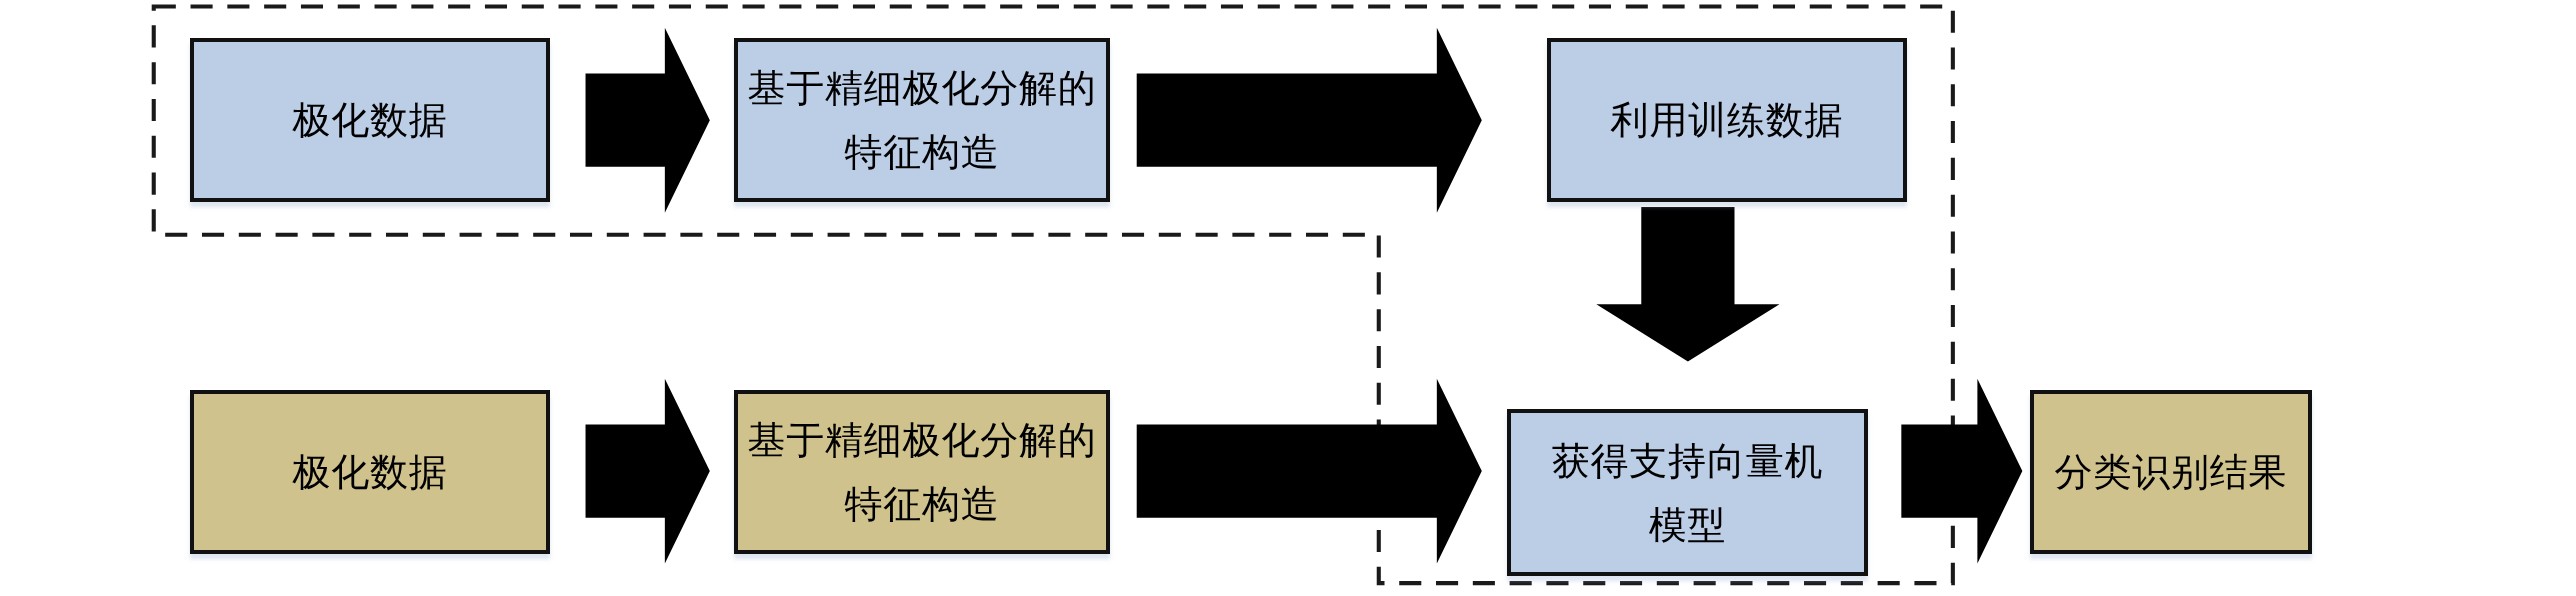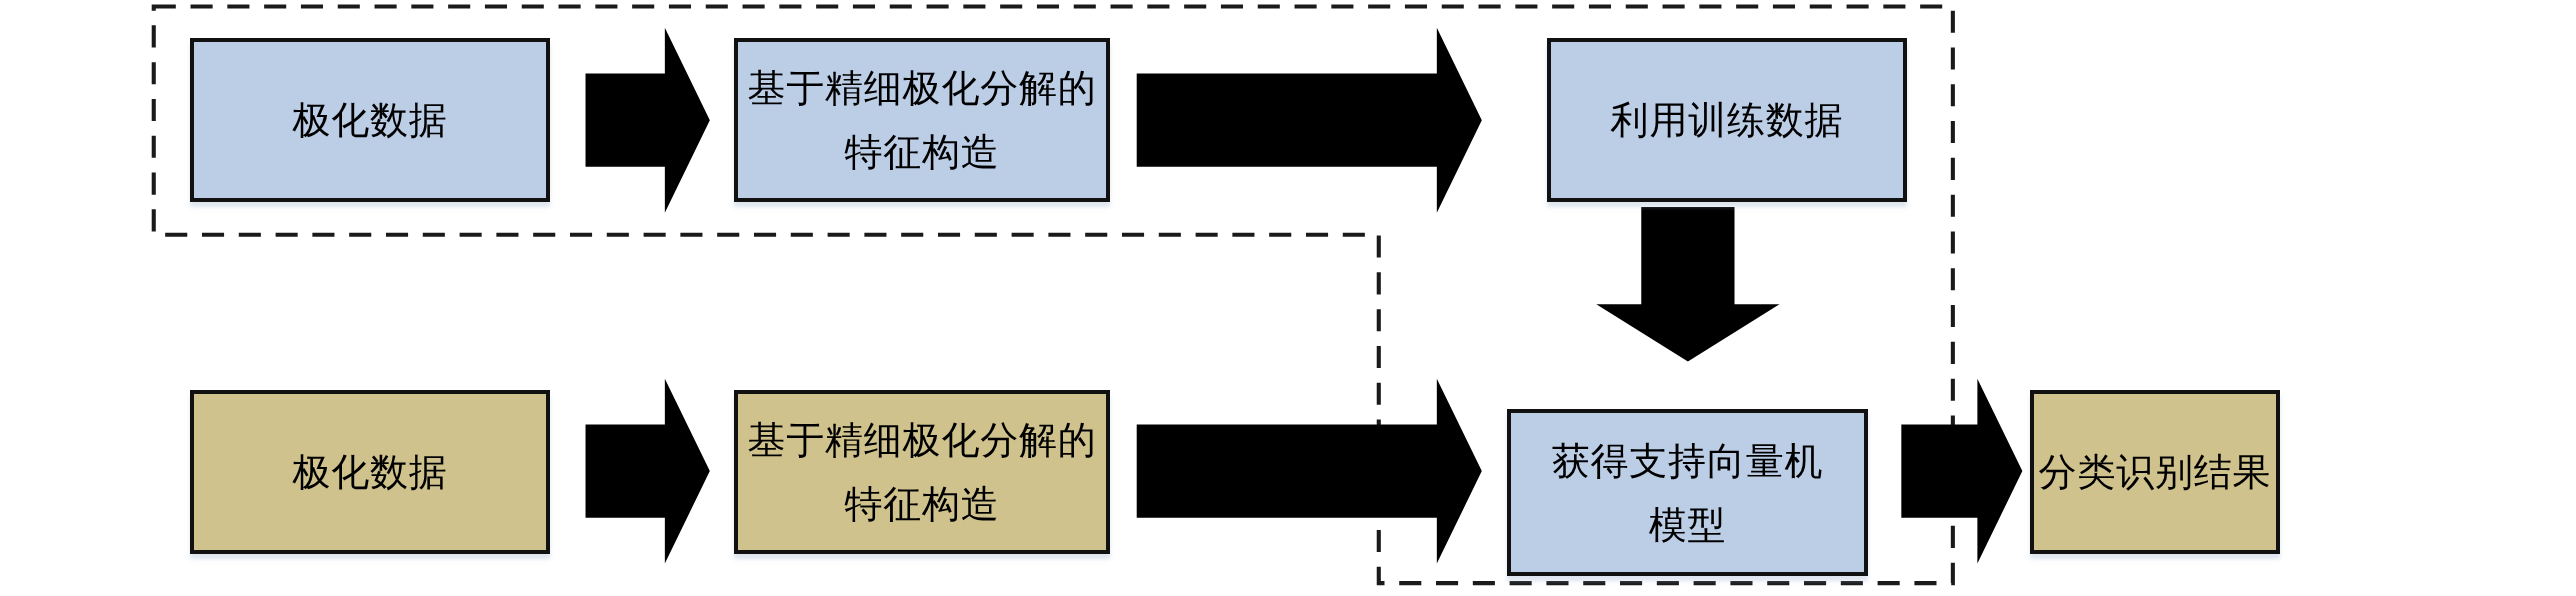--- a/index.html
+++ b/index.html
@@ -93,18 +93,18 @@
   <div class="box fill-test" style="left:734px; top:390px; width:376px; height:164px;">
     <span>基于精细极化分解的</span>
     <span>特征构造</span>
   </div>
 
   <div class="box fill-train" style="left:1507px; top:409px; width:361px; height:167px;">
     <span>获得支持向量机</span>
     <span>模型</span>
   </div>
 
-  <div class="box fill-test" style="left:2030px; top:390px; width:250px; height:164px;">
+  <div class="box fill-test" style="left:2030px; top:390px; width:282px; height:164px;">
     <span>分类识别结果</span>
   </div>
 
 </div>
 
 
 </body></html>

